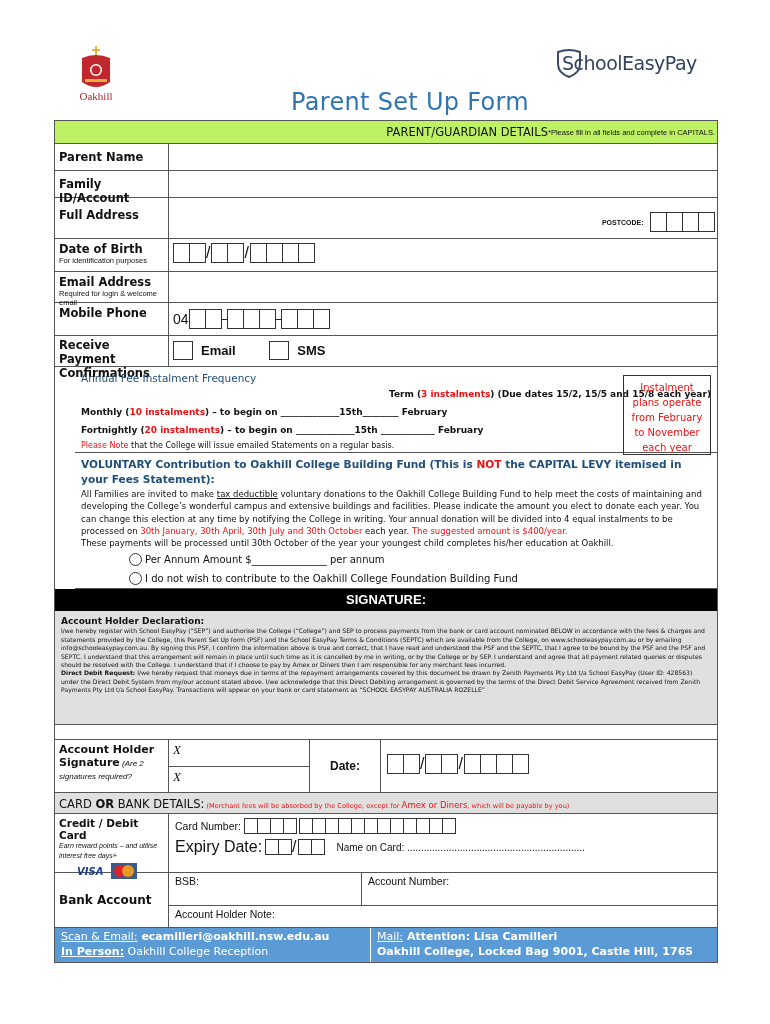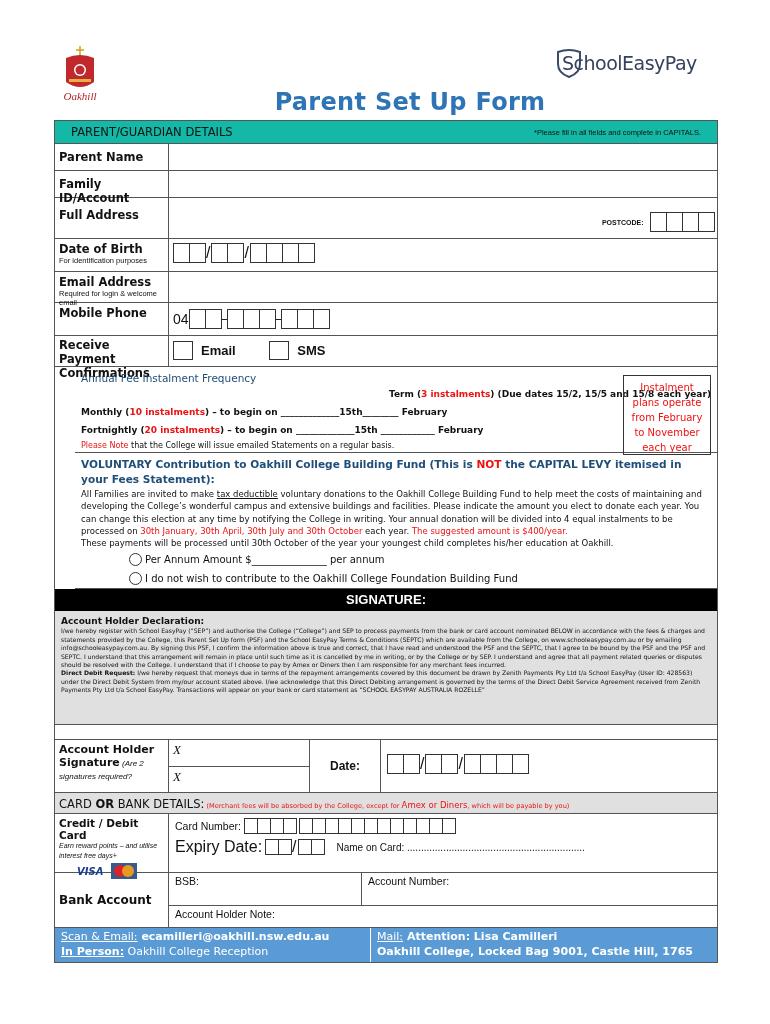--- a/index.html
+++ b/index.html
@@ -1,22 +1,22 @@
 <!DOCTYPE html>
 <html><head>
 <meta charset="utf-8">
 <style>
   html, body { margin:0; padding:0; background:#ffffff; }
   body { width:770px; height:1024px; position:relative; font-family:"Liberation Sans", sans-serif; color:#111; overflow:hidden; }
   .abs { position:absolute; }
-  .logo-oak { left:60px; top:46px; width:40px; height:66px;font-style:italic; }
+  .logo-oak { left:76px; top:46px; width:40px; height:66px; }
   .logo-sep { left:556px; top:46px; width:160px; height:34px; }
-  .title { left:0; width:770px; top:88px; text-align:center; font-size:24px; font-weight:bold; color:#2f75b5; font-family:"DejaVu Sans", sans-serif; letter-spacing:0.3px; padding-left:50px; box-sizing:border-box;}
+  .title { left:0; width:770px; top:88px; text-align:center; font-size:24px; font-weight:normal; color:#2f75b5; font-family:"DejaVu Sans", sans-serif; letter-spacing:0.3px; padding-left:50px; box-sizing:border-box;}
   .form { left:54px; top:120px; width:664px; border:1.5px solid #555; box-sizing:border-box; }
-  .hdr { background:#14b8a6; height:22px; border-bottom:1px solid #555; display:flex; align-items:center; justify-content:space-between; padding:0 16px; font-size:12.5px; }
+  .hdr { background:#bef264; height:22px; border-bottom:1px solid #555; display:flex; align-items:center; justify-content:flex-end; padding:0 2px; font-size:12.5px; }
   .hdr .note { font-size:7.5px; }
   .row { display:flex; border-bottom:1px solid #555; }
   .lab { width:114px; border-right:1px solid #555; padding:3px 4px; box-sizing:border-box; font-size:11.5px; font-weight:bold; font-family:"DejaVu Sans", sans-serif; }
   .lab .sub { display:block; font-size:7.5px; font-weight:normal; font-family:"Liberation Sans", sans-serif; }
   .val { flex:1; position:relative; }
   .box { display:inline-block; width:17px; height:20px; border:1.5px solid #333; box-sizing:border-box; vertical-align:middle; margin-right:-1px; background:#fff;}
   .box.sm { width:14px; height:16px; }
   .slash { display:inline-block; font-size:16px; vertical-align:middle; margin:0 1px;}
   .dash { display:inline-block; width:6px; border-top:1.5px solid #222; vertical-align:middle; }
   .chk { display:inline-block; width:18px; height:17px; border:1px solid #333; vertical-align:middle; margin-right:8px; }

